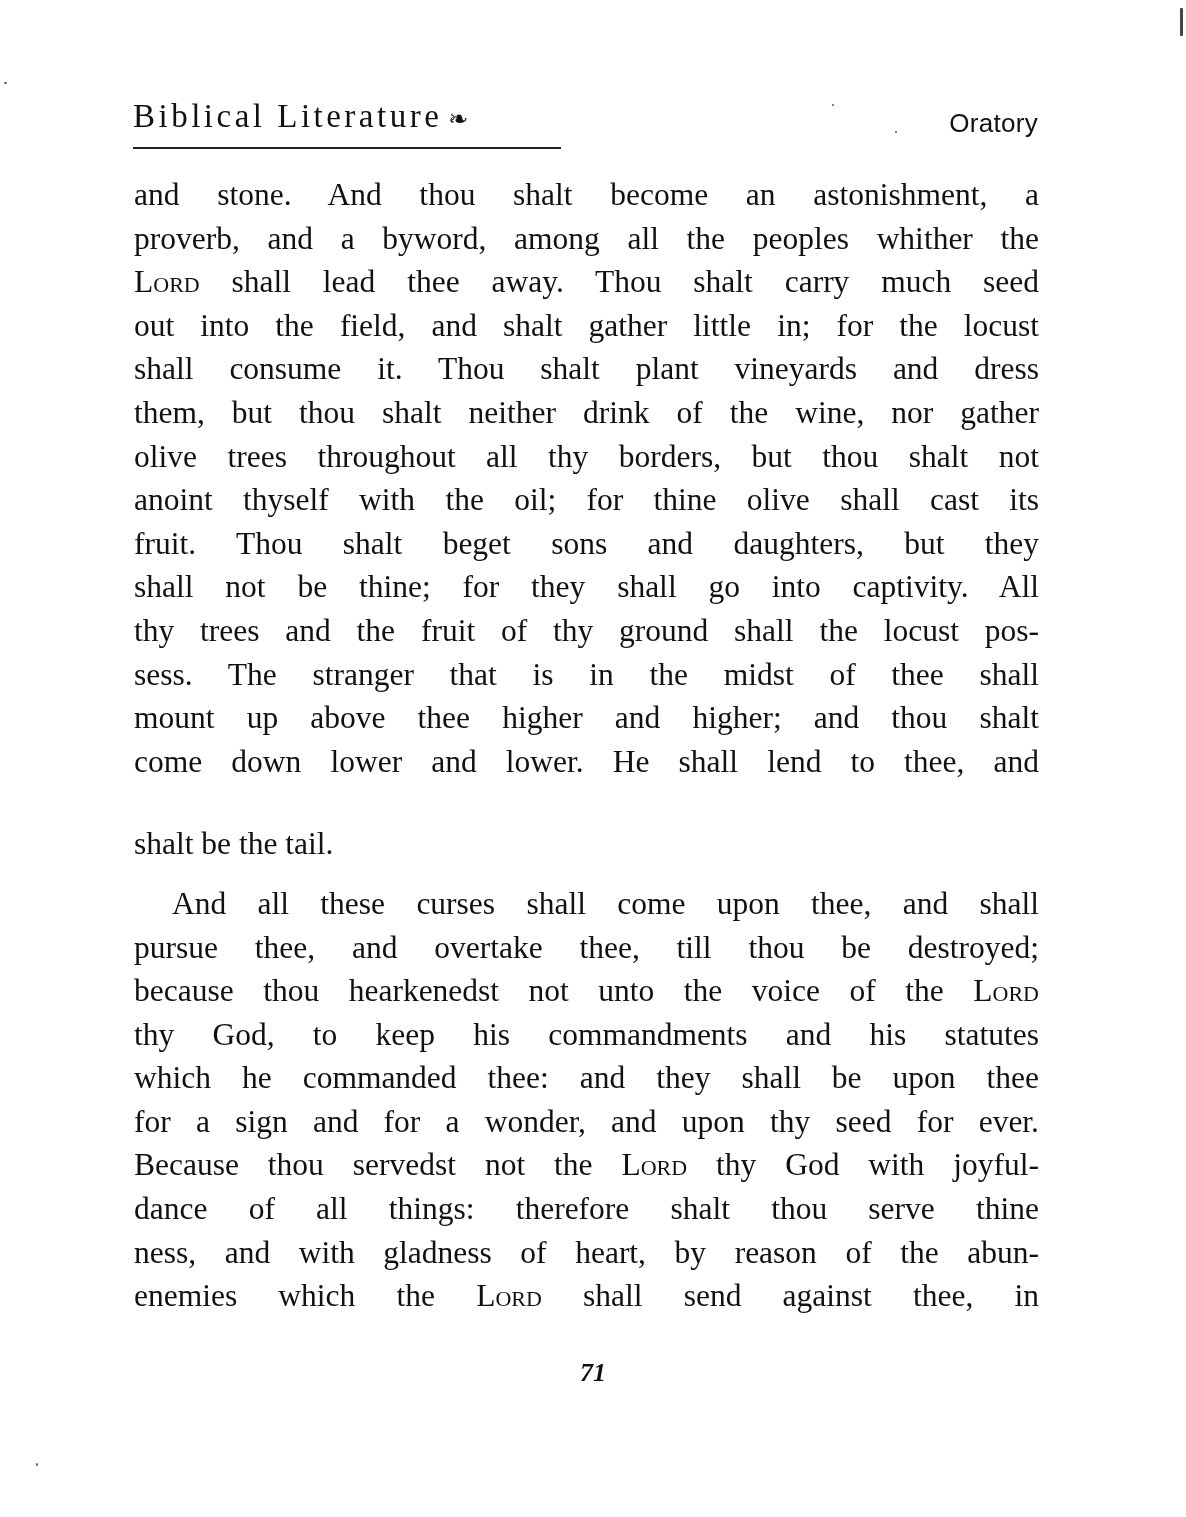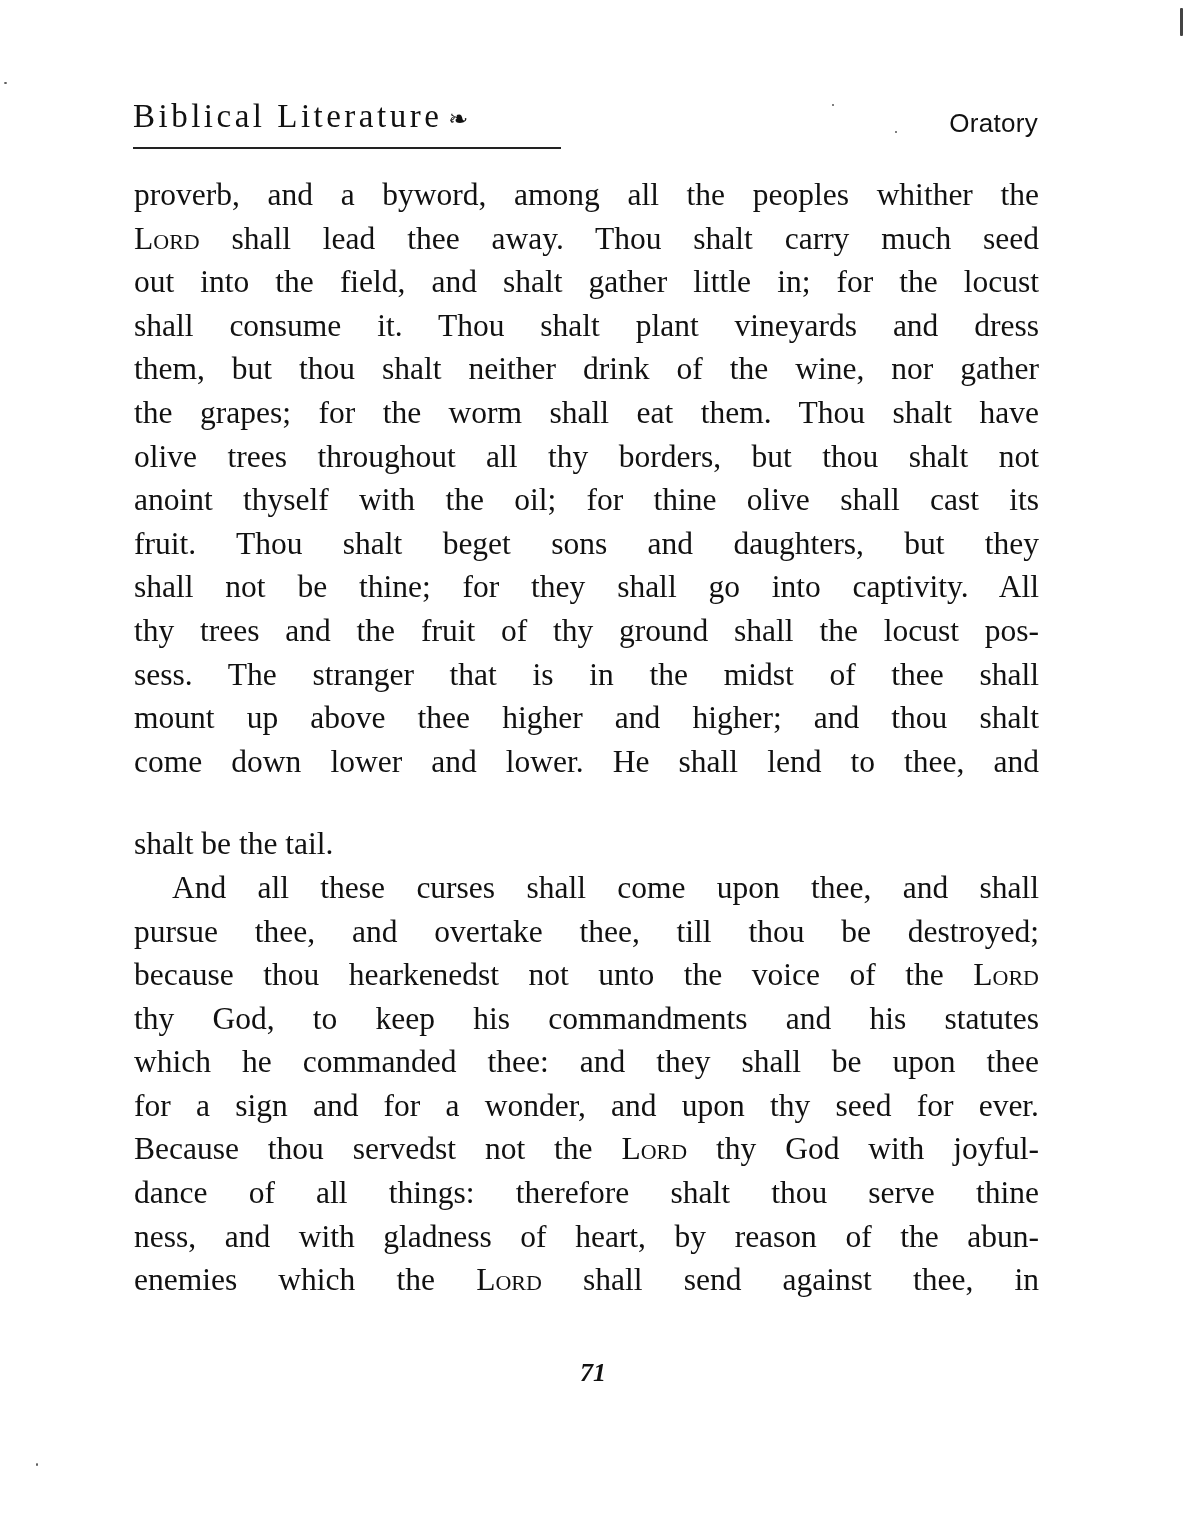--- a/index.html
+++ b/index.html
@@ -4,41 +4,41 @@
 <style>
   html, body { margin:0; padding:0; background:#ffffff; }
   body { width:1186px; height:1517px; position:relative; overflow:hidden; font-family:"Liberation Serif","DejaVu Serif",serif; color:#111; }
   .header-left { position:absolute; left:133px; top:98px; font-size:33px; letter-spacing:3.5px; font-family:"Liberation Serif",serif; }
   .header-left .orn { font-size:24px; letter-spacing:0; margin-left:6px; }
   .header-rule { position:absolute; left:133px; top:147px; width:428px; height:2px; background:#222; }
   .header-right { position:absolute; right:148px; top:108px; font-size:26px; font-weight:normal; font-family:"Liberation Sans",sans-serif; letter-spacing:0.3px; }
   .body-text { position:absolute; left:134px; top:173px; width:905px; }
   .line { height:43.6px; line-height:43.6px; font-size:31.5px; text-align:justify; text-align-last:justify; white-space:nowrap; overflow:hidden; }
   .line.last { text-align-last:left;margin-top:39px; }
-  .line.indent { padding-left:38px; }
+  .line.indent { padding-left:38px;margin-top:16px; }
   .sc { font-variant:small-caps; }
   .page-number { position:absolute; left:0; width:1186px; top:1358px; text-align:center; font-size:26px; font-weight:bold; font-style:italic; }
   .speck { position:absolute; background:#555; border-radius:50%; }
 </style>
 </head>
 <body>
 
 <div class="header-left">
   <span>Biblical Literature</span><span class="orn">❧</span>
 </div>
 <div class="header-rule"></div>
 <div class="header-right">Oratory</div>
 
 <div class="body-text" id="body">
+    <div class="line">and stone.  And thou shalt become an astonishment, a</div>
     <div class="line">proverb, and a byword, among all the peoples whither the</div>
     <div class="line"><span class="sc">Lord</span> shall lead thee away.  Thou shalt carry much seed</div>
     <div class="line">out into the field, and shalt gather little in; for the locust</div>
     <div class="line">shall consume it.  Thou shalt plant vineyards and dress</div>
     <div class="line">them, but thou shalt neither drink of the wine, nor gather</div>
-    <div class="line">the grapes; for the worm shall eat them.  Thou shalt have</div>
     <div class="line">olive trees throughout all thy borders, but thou shalt not</div>
     <div class="line">anoint thyself with the oil; for thine olive shall cast its</div>
     <div class="line">fruit.  Thou shalt beget sons and daughters, but they</div>
     <div class="line">shall not be thine; for they shall go into captivity.  All</div>
     <div class="line">thy trees and the fruit of thy ground shall the locust pos-</div>
     <div class="line">sess.  The stranger that is in the midst of thee shall</div>
     <div class="line">mount up above thee higher and higher; and thou shalt</div>
     <div class="line">come down lower and lower.  He shall lend to thee, and</div>
     <div class="line last">shalt be the tail.</div>
     <div class="line indent">And all these curses shall come upon thee, and shall</div>

